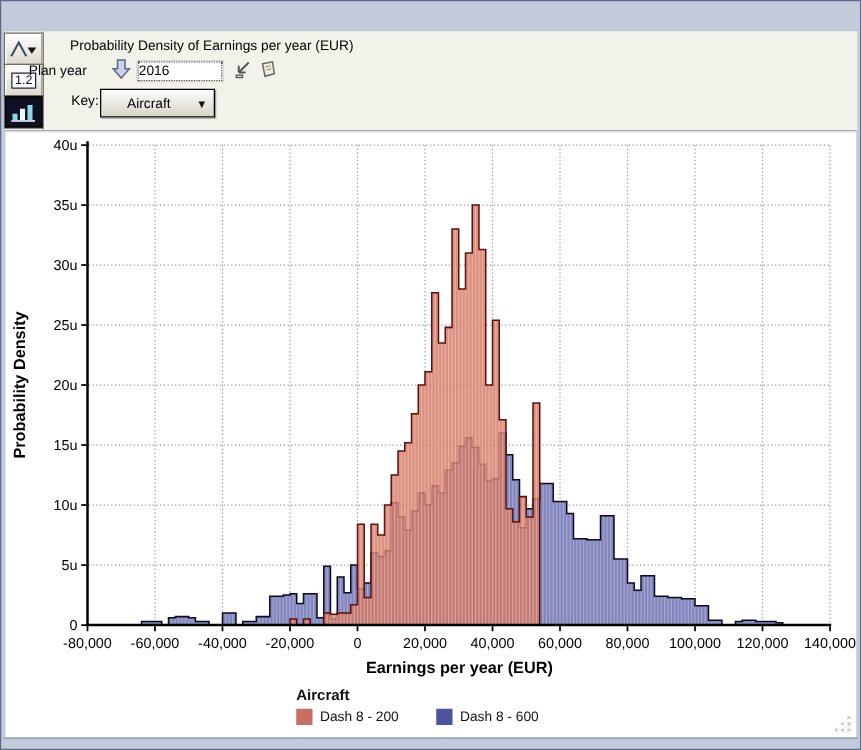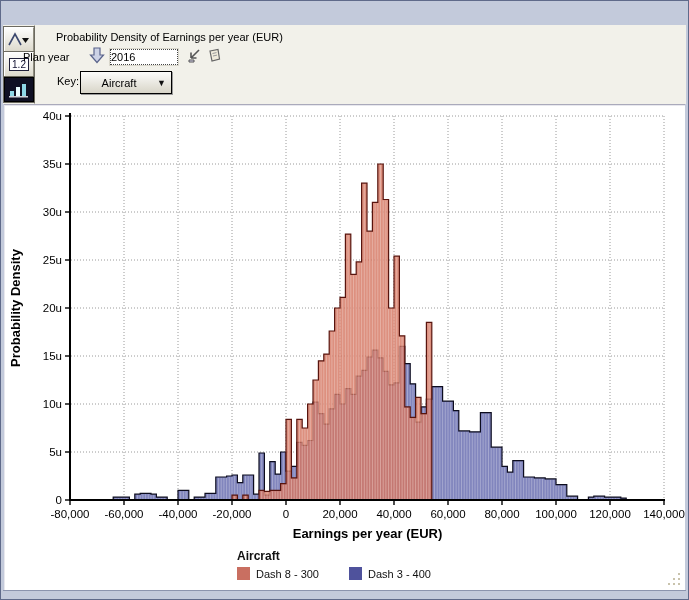--- a/index.html
+++ b/index.html
@@ -428,25 +428,25 @@
           </g>
           <text x="363.5" y="433" text-anchor="middle" fill="#000" font-family="&quot;Liberation Sans&quot;,sans-serif" font-size="13" font-weight="bold">Earnings per year (EUR)</text>
           <text x="-203" y="16" text-anchor="middle" transform="rotate(-90)" fill="#000" font-family="&quot;Liberation Sans&quot;,sans-serif" font-size="13" font-weight="bold">Probability Density</text>
         </svg></div>
 
     <div id="legend">
       <div class="ltitle">Aircraft</div>
       <div class="lrow">
         <div class="litem">
           <span class="swatch" style="background: rgb(201, 111, 97);"></span>
-          <span>Dash 8 - 300</span>
+          <span>Dash 8 - 200</span>
         </div>
         <div class="litem">
           <span class="swatch" style="background: rgb(79, 82, 156);"></span>
-          <span>Dash 3 - 400</span>
+          <span>Dash 8 - 600</span>
         </div>
       </div>
     </div>
 
     <div id="grip">
       <i style="right:1px;bottom:1px"></i>
         <i style="right:6px;bottom:1px"></i>
         <i style="right:11px;bottom:1px"></i>
       <i style="right:1px;bottom:6px"></i>
         <i style="right:6px;bottom:6px"></i>

